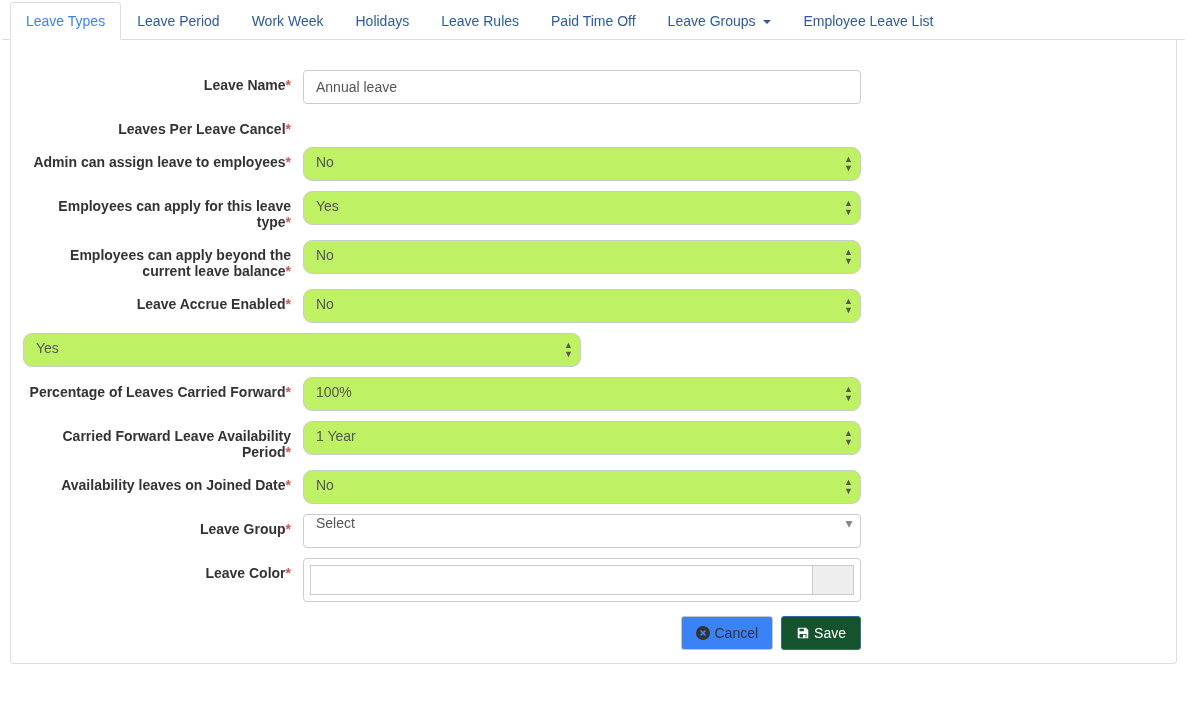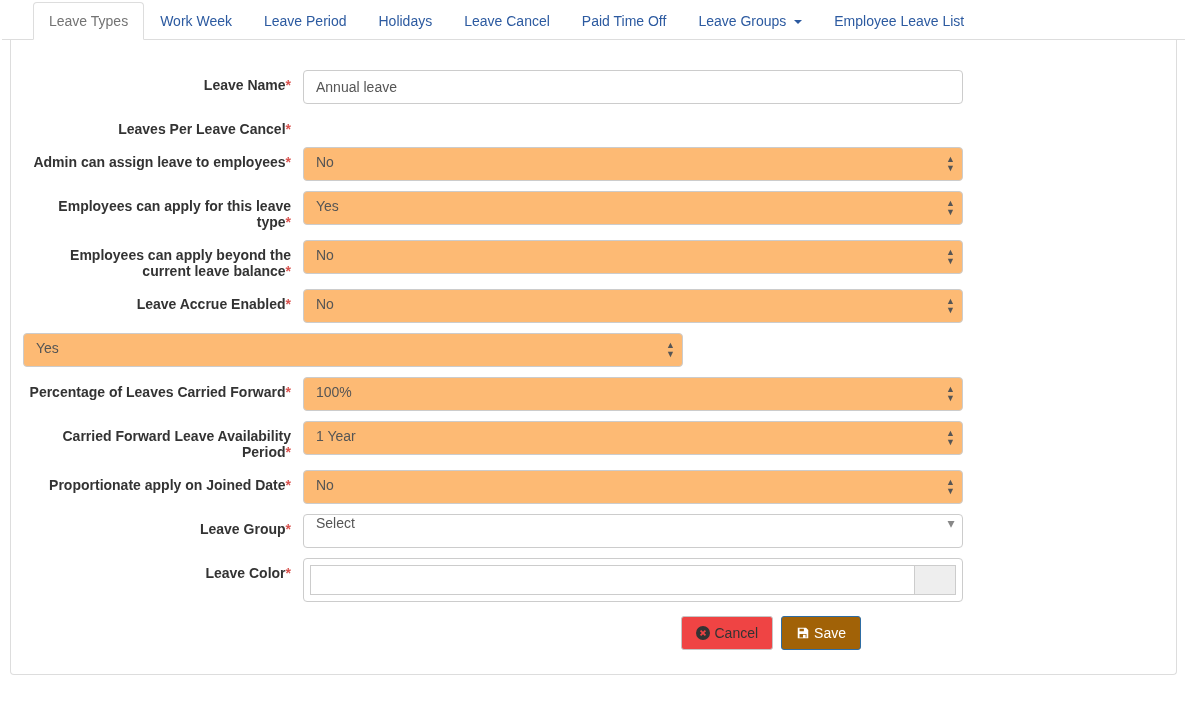--- a/index.html
+++ b/index.html
@@ -22,78 +22,78 @@
 .tabs a {
   display: block;
   padding: 10px 15px;
   color: #2c5aa0;
   text-decoration: none;
   border: 1px solid transparent;
   border-radius: 4px 4px 0 0;
   cursor: pointer;
 }
 .tabs a.active {
-  color: #737373;
+  color: #3b82f6;
   background: #fff;
   border-color: #ddd #ddd transparent;
   cursor: default;
-  margin-left: 23px;
 }
 .caret {
   display: inline-block;
   width: 0; height: 0;
   margin-left: 4px;
   vertical-align: middle;
   border-top: 4px solid;
   border-right: 4px solid transparent;
   border-left: 4px solid transparent;
 }
 .panel {
   border: 1px solid #ddd;
   border-top: none;
   border-radius: 0 0 4px 4px;
-  padding: 30px 12px 24px;
+  padding: 30px 12px 13px;
   margin: 0 8px;
 }
 .form-row {
   display: flex;
   margin-bottom: 10px;
   align-items: flex-start;
 }
 .form-label {
   width: 280px;
   text-align: right;
   padding-right: 12px;
   padding-top: 7px;
   font-weight: bold;
   color: #333;
 }
 .form-label .req { color: #d9534f; }
 .form-control-wrap {
-  width: 660px;
+  width: 558px;
 }
 .form-control {
   width: 100%;
   height: 34px;
   padding: 6px 12px;
   font-size: 14px;
   color: #555;
   background: #fff;
   border: 1px solid #ccc;
   border-radius: 4px;
   outline: none;
 }
 .select-wrap {
   position: relative;
 }
 .select-wrap .form-control {
   appearance: none;
   -webkit-appearance: none;
   padding-right: 28px;
-  background: #fdba74;
+  background: #bef264;
+  border-radius: 9px;
 }
 .select-arrows {
   position: absolute;
   right: 8px;
   top: 50%;
   transform: translateY(-50%);
   pointer-events: none;
   color: #555;
   font-size: 9px;
   line-height: 1;
@@ -153,48 +153,48 @@
   gap: 4px;
   height: 34px;
   padding: 0 14px;
   font-size: 14px;
   border: 1px solid transparent;
   border-radius: 3px;
   cursor: pointer;
 }
 .btn-default {
   color: #333;
-  background: #ef4444;
+  background: #3b82f6;
   border-color: #c6c6c6;
 }
 .btn-primary {
   color: #fff;
-  background: #a16207;
+  background: #14532d;
   border-color: #2e6da4;
 }
 .icon { display:inline-flex; }
 </style>
 </head>
 <body>
 
 <ul class="tabs">
   <li>
       <a class="active">Leave Types</a>
     </li>
   <li>
+      <a>Leave Period</a>
+    </li>
+  <li>
       <a>Work Week</a>
     </li>
   <li>
-      <a>Leave Period</a>
-    </li>
-  <li>
       <a>Holidays</a>
     </li>
   <li>
-      <a>Leave Cancel</a>
+      <a>Leave Rules</a>
     </li>
   <li>
       <a>Paid Time Off</a>
     </li>
   <li>
       <a><span>Leave Groups</span> <span class="caret"></span></a>
     </li>
   <li>
       <a>Employee Leave List</a>
     </li>
@@ -283,21 +283,21 @@
     <div class="form-control-wrap select-wrap">
       <div class="form-control">1 Year</div>
       <div class="select-arrows">
           <span>▲</span>
           <span>▼</span>
         </div>
     </div>
   </div>
 
   <div class="form-row">
-    <div class="form-label"><span>Proportionate apply on Joined Date</span><span class="req">*</span></div>
+    <div class="form-label"><span>Availability leaves on Joined Date</span><span class="req">*</span></div>
     <div class="form-control-wrap select-wrap">
       <div class="form-control">No</div>
       <div class="select-arrows">
           <span>▲</span>
           <span>▼</span>
         </div>
     </div>
   </div>
 
   <div class="form-row">

